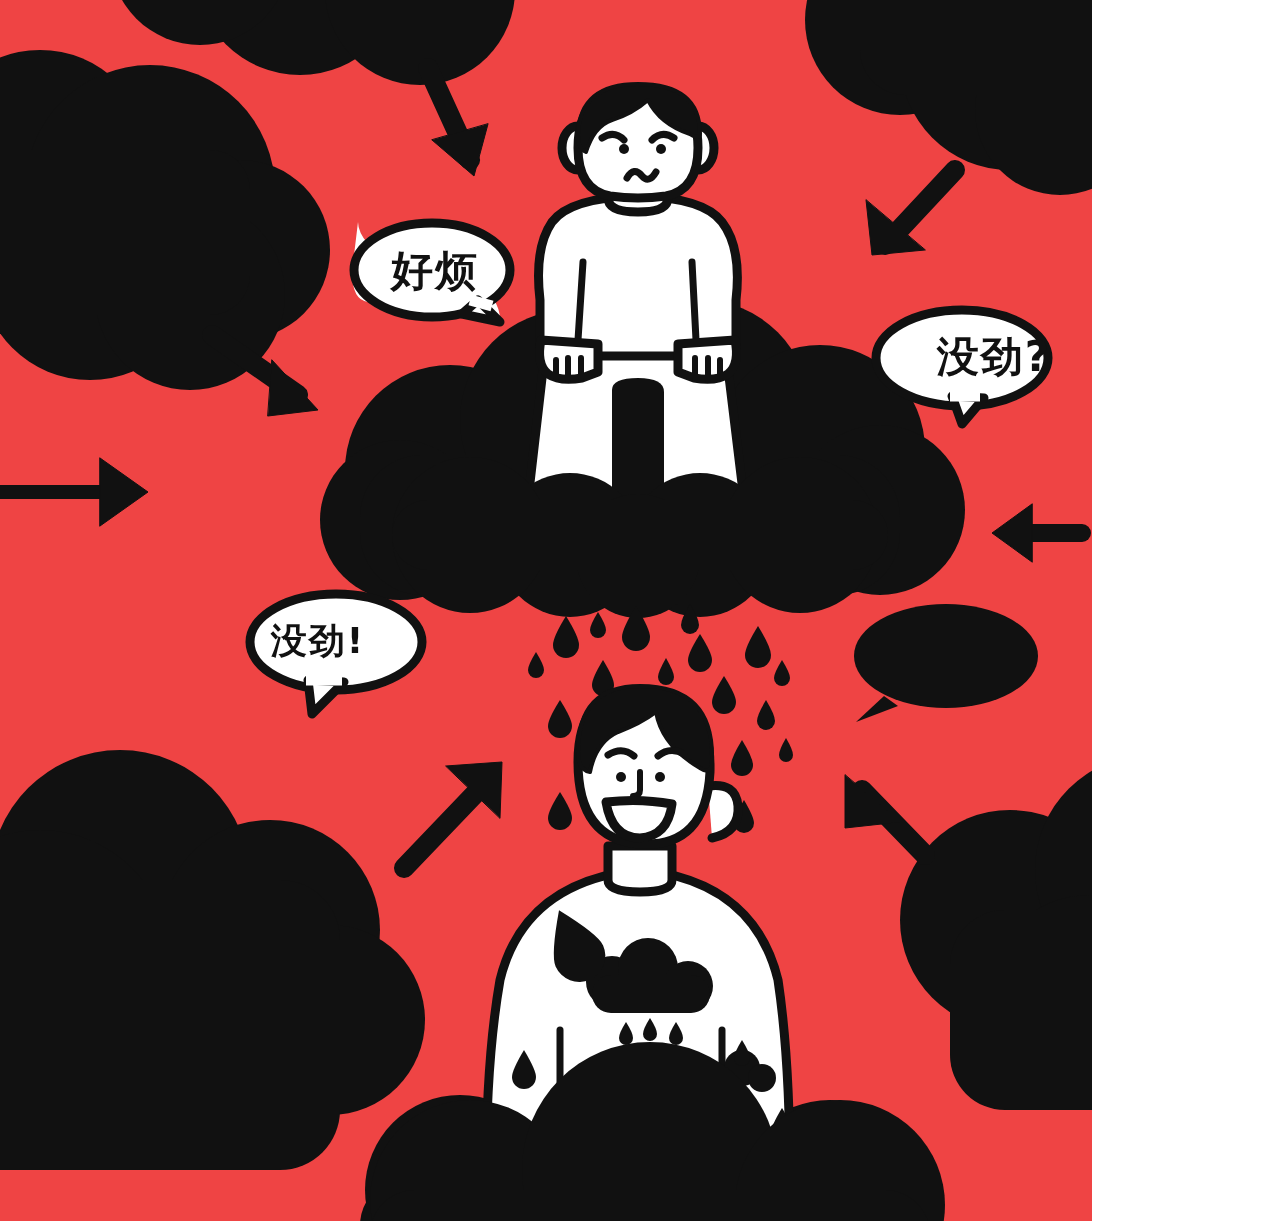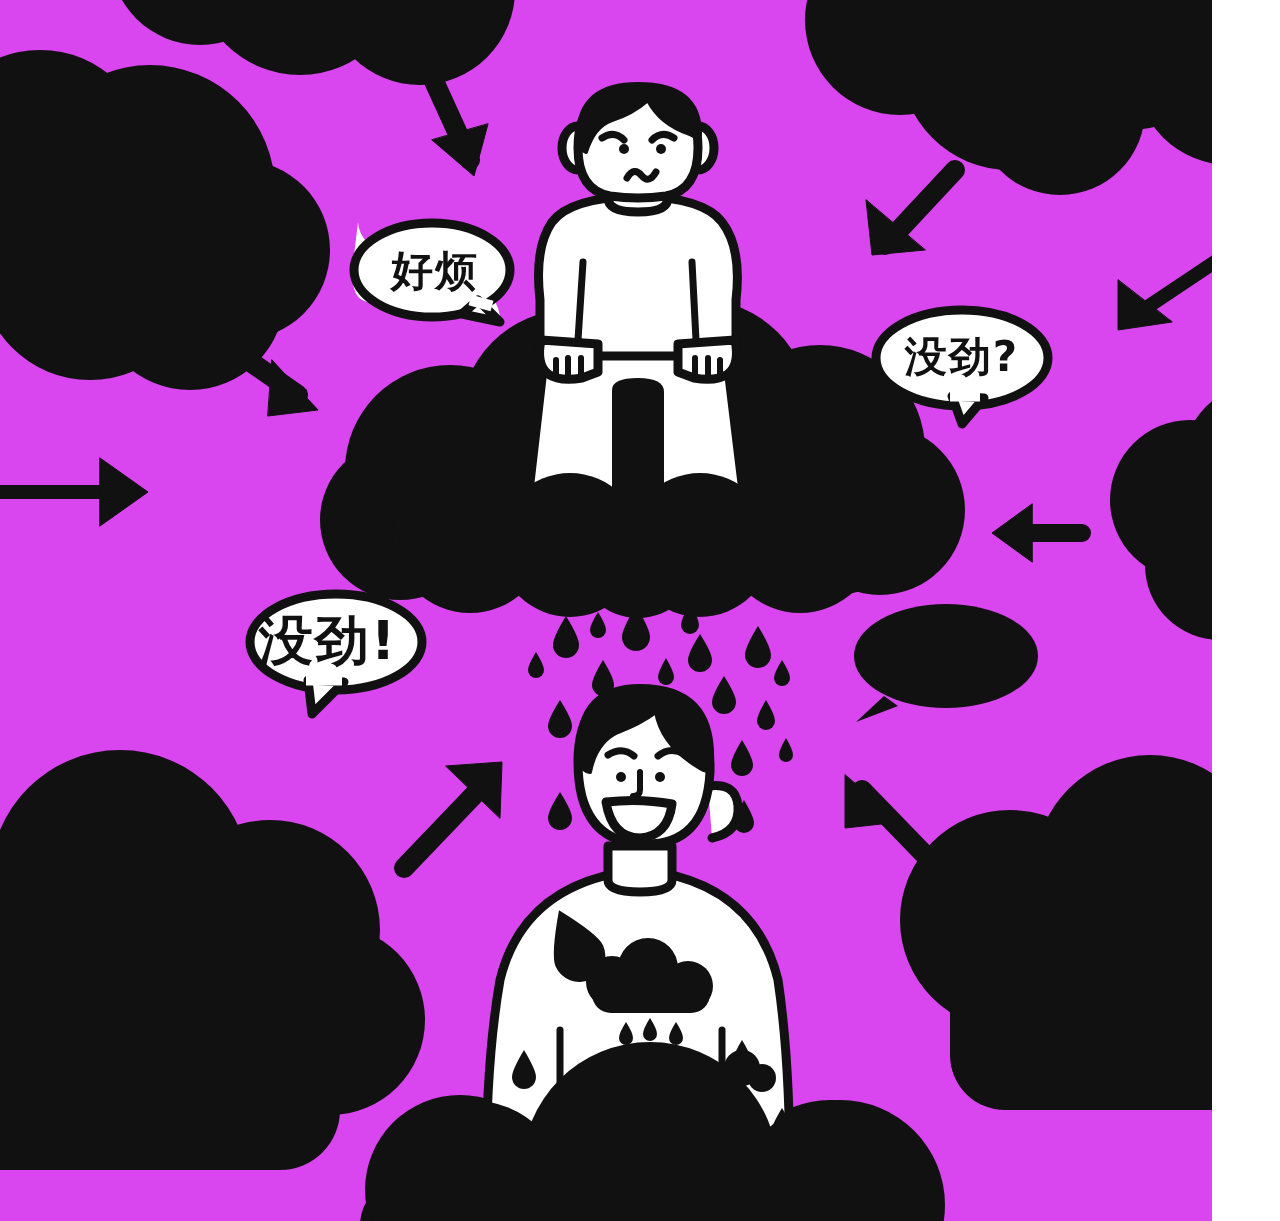--- a/index.html
+++ b/index.html
@@ -5,45 +5,45 @@
   html, body {
     margin: 0;
     padding: 0;
     background: #ffffff;
   }
   body {
     font-family: "DejaVu Sans", "Liberation Sans", sans-serif;
   }
   #scene {
     position: relative;
-    width: 1212px;
+    width: 1092px;
     height: 1221px;
-    background: #d946ef;
+    background: #ef4444;
     overflow: hidden;
   }
   #scene svg.layer {
     position: absolute;
     left: 0;
     top: 0;
     width: 1280px;
     height: 1221px;
   }
   .bubble-text {
     position: absolute;
     display: flex;
     align-items: center;
     justify-content: center;
     font-weight: 700;
     letter-spacing: 2px;
     pointer-events: none;
     white-space: nowrap;
   }
   #bubble-text-1 { left: 360px; top: 232px; width: 150px; height: 78px; font-size: 42px; color: #111111; }
-  #bubble-text-2 { left: 878px; top: 318px; width: 168px; height: 78px; font-size: 42px; color: #111111; }
-  #bubble-text-3 { left: 244px; top: 602px; width: 168px; height: 78px; font-size: 54px; color: #111111; }
+  #bubble-text-2 { left: 910px; top: 318px; width: 168px; height: 78px; font-size: 42px; color: #111111; }
+  #bubble-text-3 { left: 234px; top: 602px; width: 168px; height: 78px; font-size: 36px; color: #111111; }
   #bubble-text-4 { left: 854px; top: 612px; width: 186px; height: 82px; font-size: 44px; color: #ffffff; }
 </style>
 </head>
 <body>
 
 <div id="scene">
 
   <svg class="layer" viewBox="0 0 1280 1221">
     <g fill="#111111">
 

